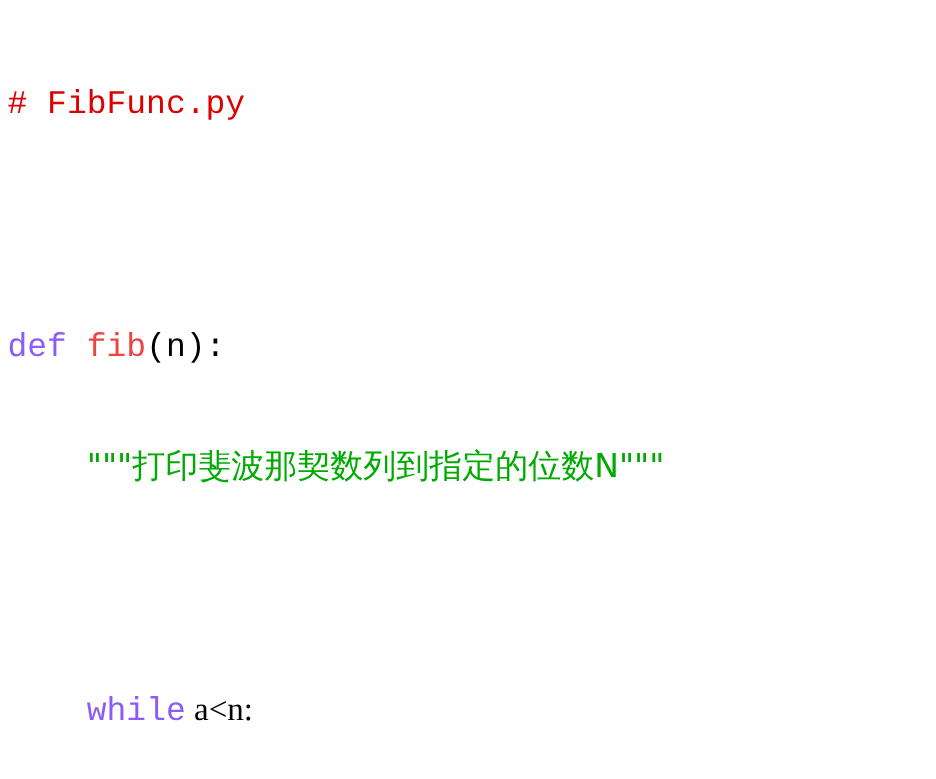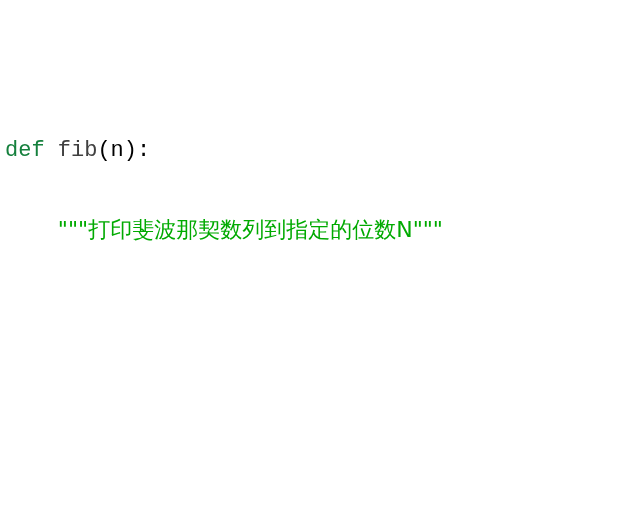--- a/index.html
+++ b/index.html
@@ -6,35 +6,37 @@
   body { width: 624px; height: 519px; overflow: hidden; position: relative; }
   .editor {
     position: absolute; left: 5px; top: 0;
     font-family: "Liberation Serif", "DejaVu Serif", serif;
     font-size: 22px;
     line-height: 27px;
     color: #000000;
     white-space: pre;
   }
   .line { height: 27px; position: relative; }
-  .kw { color: #15803d; }
-  .fn { color: #404040; }
+  .kw { color: #8b5cf6; }
+  .fn { color: #ef4444; }
   .str { color: #00aa00; }
   .cm { color: #dd0000; }
   .mono { font-family: "Liberation Mono", "DejaVu Sans Mono", monospace; font-size: 22px; }
   .cjk { font-family: "DejaVu Sans", sans-serif; font-size: 22px; }
 </style>
 </head>
 <body>
 
 <div class="editor">
+  <div class="line"><span class="cm mono"># FibFunc.py</span></div>
   <div class="line"></div>
   <div class="line"><span class="kw mono">def</span><span class="mono"> </span><span class="fn mono">fib</span><span class="mono">(n):</span></div>
   <div class="line"><span class="mono">    </span><span class="str cjk">"""打印斐波那契数列到指定的位数N"""</span></div>
   <div class="line"><span class="mono">    </span></div>
+  <div class="line"><span class="mono">    </span><span class="kw mono">while</span><span> a&lt;n:</span></div>
   
   
   
   
   
   
   
   
   
   

